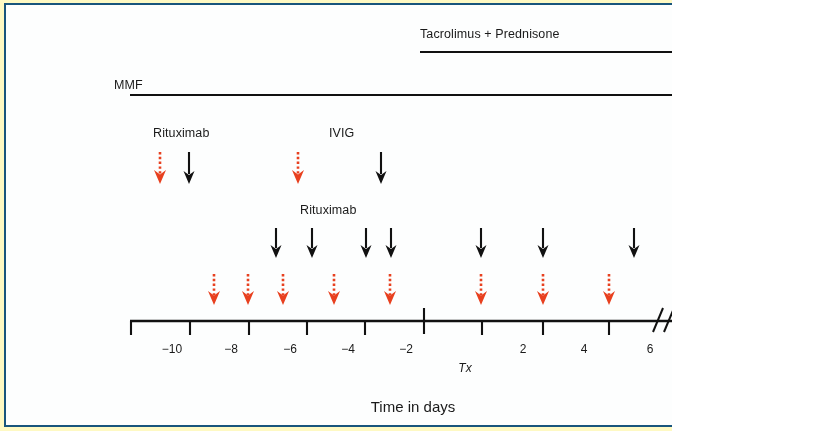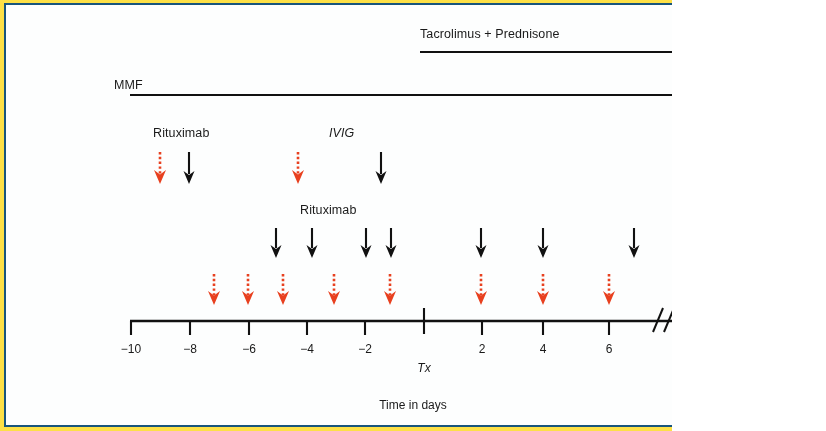--- a/index.html
+++ b/index.html
@@ -8,21 +8,21 @@
     padding: 0;
     background: #ffffff;
   }
   body {
     font-family: "Liberation Sans", sans-serif;
   }
   #figure {
     position: relative;
     width: 672px;
     height: 431px;
-    background: #fde047;
+    background: #fef9c3;
     box-sizing: border-box;
     overflow: hidden;
   }
   .frame {
     position: absolute;
     left: 4px;
     top: 3px;
     width: 818px;
     height: 424px;
     border: 2px solid #18557d;
@@ -43,25 +43,26 @@
     white-space: nowrap;
     letter-spacing: 0.1px;
   }
   .tick-lbl {
     position: absolute;
     color: #1a1a1a;
     font-size: 12px;
     white-space: nowrap;
     text-align: right;
     transform: translateX(-50%);
+    margin-left: 41px;
   }
   .axis-caption {
     position: absolute;
     color: #1a1a1a;
-    font-size: 12px;
+    font-size: 15px;
     white-space: nowrap;
     transform: translateX(-50%);
   }
   svg { display: block; overflow: visible; }
 </style>
 </head>
 <body>
 
 <div id="figure">
   <div class="frame"></div>
@@ -168,21 +169,21 @@
           <line x1="609" y1="274" x2="609" y2="295" stroke="#e8401f" stroke-width="2.6" stroke-dasharray="2.4 2.4"></line>
           <path d="M 603 291 L 609 305 L 615 291 L 609 295.5 Z" fill="#e8401f"></path>
         </g>
       </g>
   </svg>
 
   <div id="text-layer">
       <div class="lbl" style="left: 420px; top: 27px;">Tacrolimus + Prednisone</div>
       <div class="lbl" style="left: 114px; top: 78px;">MMF</div>
       <div class="lbl" style="left: 153px; top: 126px;">Rituximab</div>
-      <div class="lbl" style="left: 329px; top: 126px; font-style: italic;">IVIG</div>
+      <div class="lbl" style="left: 329px; top: 126px;">IVIG</div>
       <div class="lbl" style="left: 300px; top: 203px;">Rituximab</div>
       <div class="tick-lbl" style="left: 131px; top: 342px;">−10</div>
       <div class="tick-lbl" style="left: 190px; top: 342px;">−8</div>
       <div class="tick-lbl" style="left: 249px; top: 342px;">−6</div>
       <div class="tick-lbl" style="left: 307px; top: 342px;">−4</div>
       <div class="tick-lbl" style="left: 365px; top: 342px;">−2</div>
       <div class="tick-lbl" style="left: 482px; top: 342px;">2</div>
       <div class="tick-lbl" style="left: 543px; top: 342px;">4</div>
       <div class="tick-lbl" style="left: 609px; top: 342px;">6</div>
       <div class="tick-lbl" style="left: 424px; top: 361px; font-style: italic;">Tx</div>

